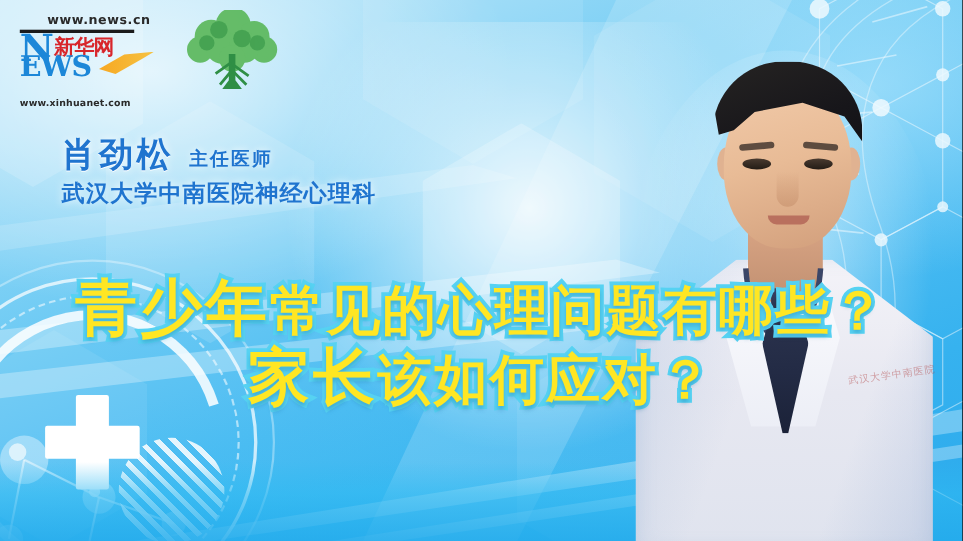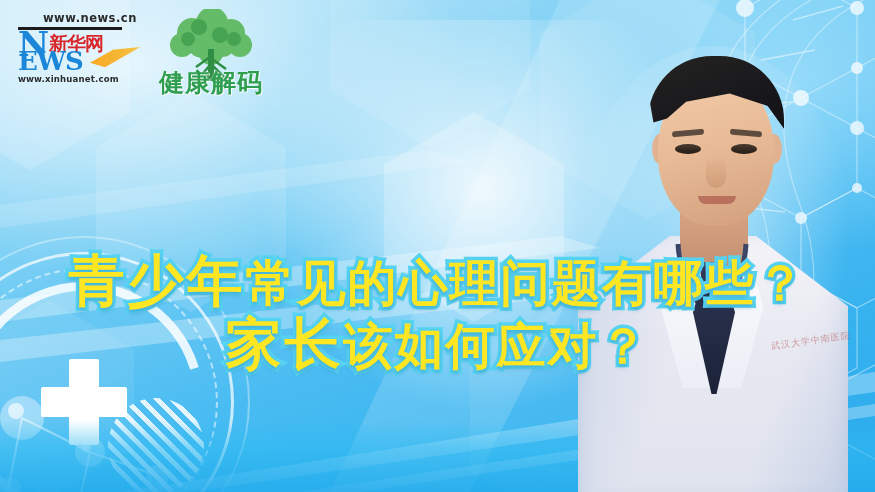--- a/index.html
+++ b/index.html
@@ -118,21 +118,21 @@
   .xinhua{position:relative;width:104px;height:82px;}
   .xh-top{font:700 11.5px/1 "DejaVu Sans","Liberation Sans",sans-serif;color:#2a2a2a;letter-spacing:.5px;margin-left:25px;}
   .xh-rule{height:3px;background:#1b1b1b;margin:2px 0 1px;}
   .xh-mid{display:flex;align-items:center;}
   .xh-N{font:900 34px/0.78 "DejaVu Serif","Liberation Serif",serif;color:#1c87d8;letter-spacing:-1px;}
   .xh-cn{font:900 19px/1 "DejaVu Sans","Liberation Sans",sans-serif;color:#d8262b;margin-left:1px;letter-spacing:-1px;}
   .xh-ews{font:900 26px/0.8 "DejaVu Serif","Liberation Serif",serif;color:#1c87d8;letter-spacing:-1px;margin-top:-6px;}
   .xh-swoosh{position:absolute;right:-18px;top:34px;width:50px;height:22px;
     background:linear-gradient(90deg,#f7a823,#f5c242);
     clip-path:polygon(0% 72%,46% 12%,100% 0%,78% 30%,30% 92%);}
-  .xh-bot{font:700 8.5px/1 "DejaVu Sans","Liberation Sans",sans-serif;color:#2a2a2a;letter-spacing:.2px;margin-top:3px;}
+  .xh-bot{font:700 8.5px/1 "DejaVu Sans","Liberation Sans",sans-serif;color:#2a2a2a;letter-spacing:.2px;margin-top:18px;}
 
   .jkjm{position:relative;width:118px;height:90px;margin-left:16px;}
   .jkjm-word{position:absolute;left:0;bottom:4px;width:118px;text-align:center;
     font:700 25px/1 "DejaVu Sans","Liberation Sans",sans-serif;
     color:#2f9e4f;letter-spacing:1px;
     text-shadow:0 0 2px rgba(255,255,255,.95),1px 1px 0 rgba(255,255,255,.8);}
 
   
   .nameblock{position:absolute;left:56px;top:126px;}
   .nm-row{display:flex;align-items:flex-end;gap:14px;}
@@ -320,24 +320,30 @@
         </g>
         <g fill="#3f9e4d" opacity=".8">
           <circle cx="47" cy="18" r="8"></circle>
             <circle cx="68" cy="26" r="8"></circle>
           <circle cx="36" cy="30" r="7"></circle>
             <circle cx="82" cy="30" r="7"></circle>
         </g>
         <path d="M56 40 L56 64 L50 72 L68 72 L62 64 L62 40 Z" fill="#2f8f45"></path>
         <path d="M58 48 L44 58 M60 50 L74 60 M58 56 L48 68 M60 56 L72 68" stroke="#2f8f45" stroke-width="2.5" fill="none"></path>
       </svg>
-      <div class="jkjm-word">健康解码</div>
-    </div>
-  </div>
-
+    </div>
+  </div>
+
+  <div class="nameblock">
+    <div class="nm-row">
+      <span class="nm-name">肖劲松</span>
+      <span class="nm-title">主任医师</span>
+    </div>
+    <div class="nm-dept">武汉大学中南医院神经心理科</div>
+  </div>
 
   <div class="headline">
     <div class="hl-line">
       <span class="hl big">青少年</span><span class="hl med">常见的心理问题有哪些？</span>
     </div>
     <div class="hl-line">
       <span class="hl big">家长</span><span class="hl med">该如何应对？</span>
     </div>
   </div>
 

